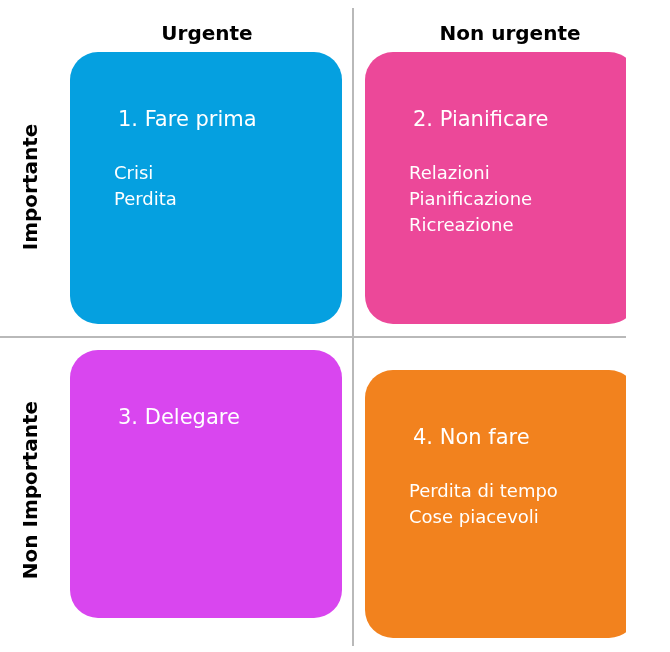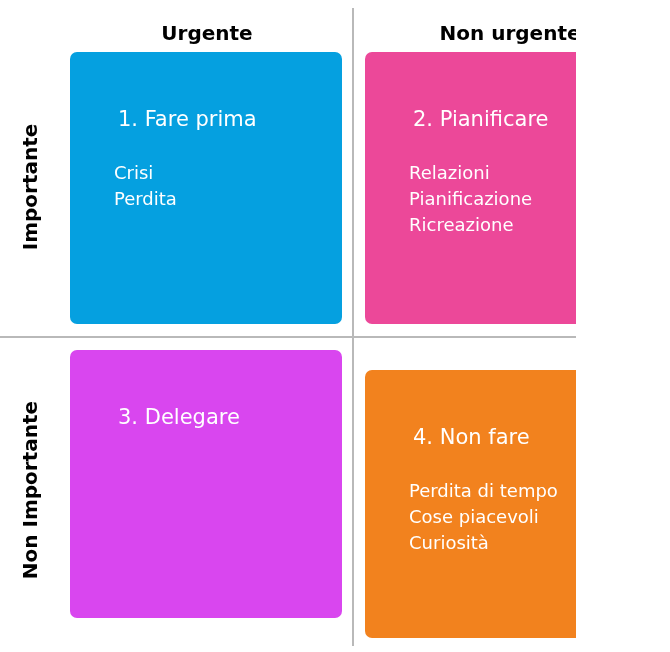--- a/index.html
+++ b/index.html
@@ -6,21 +6,21 @@
   html, body {
     margin: 0;
     padding: 0;
     background: #ffffff;
   }
   body {
     font-family: "DejaVu Sans", sans-serif;
   }
   #matrix-root {
     position: relative;
-    width: 576px;
+    width: 626px;
     height: 652px;
     background: #ffffff;
     overflow: hidden;
   }
 
   
   .divider-v {
     position: absolute;
     left: 352px;
     top: 8px;
@@ -69,21 +69,21 @@
   }
   #row-label-notimportant {
     left: -85px;
     top: 478px;
     width: 230px;
   }
 
   
   .quad {
     position: absolute;
-    border-radius: 7px;
+    border-radius: 28px;
     box-sizing: border-box;
     padding: 10px;
   }
   #quad-1 { left: 70px;  top: 52px;  width: 272px; height: 272px; background: #05a0e0; }
   #quad-2 { left: 365px; top: 52px;  width: 272px; height: 272px; background: #ec4899; }
   #quad-3 { left: 70px;  top: 350px; width: 272px; height: 268px; background: #d946ef; }
   #quad-4 { left: 365px; top: 370px; width: 272px; height: 268px; background: #f2821e; }
 
   .quad-title {
     position: absolute;
@@ -142,17 +142,16 @@
 
   <div class="quad" id="quad-3">
     <div class="quad-title">3. Delegare</div>
   </div>
 
   <div class="quad" id="quad-4">
     <div class="quad-title">4. Non fare</div>
     <div class="quad-items">
       <span class="quad-item">Perdita di tempo</span>
       <span class="quad-item">Cose piacevoli</span>
-      <span class="quad-item">Curiosità</span>
     </div>
   </div>
 
 </div>
 
 </body></html>

